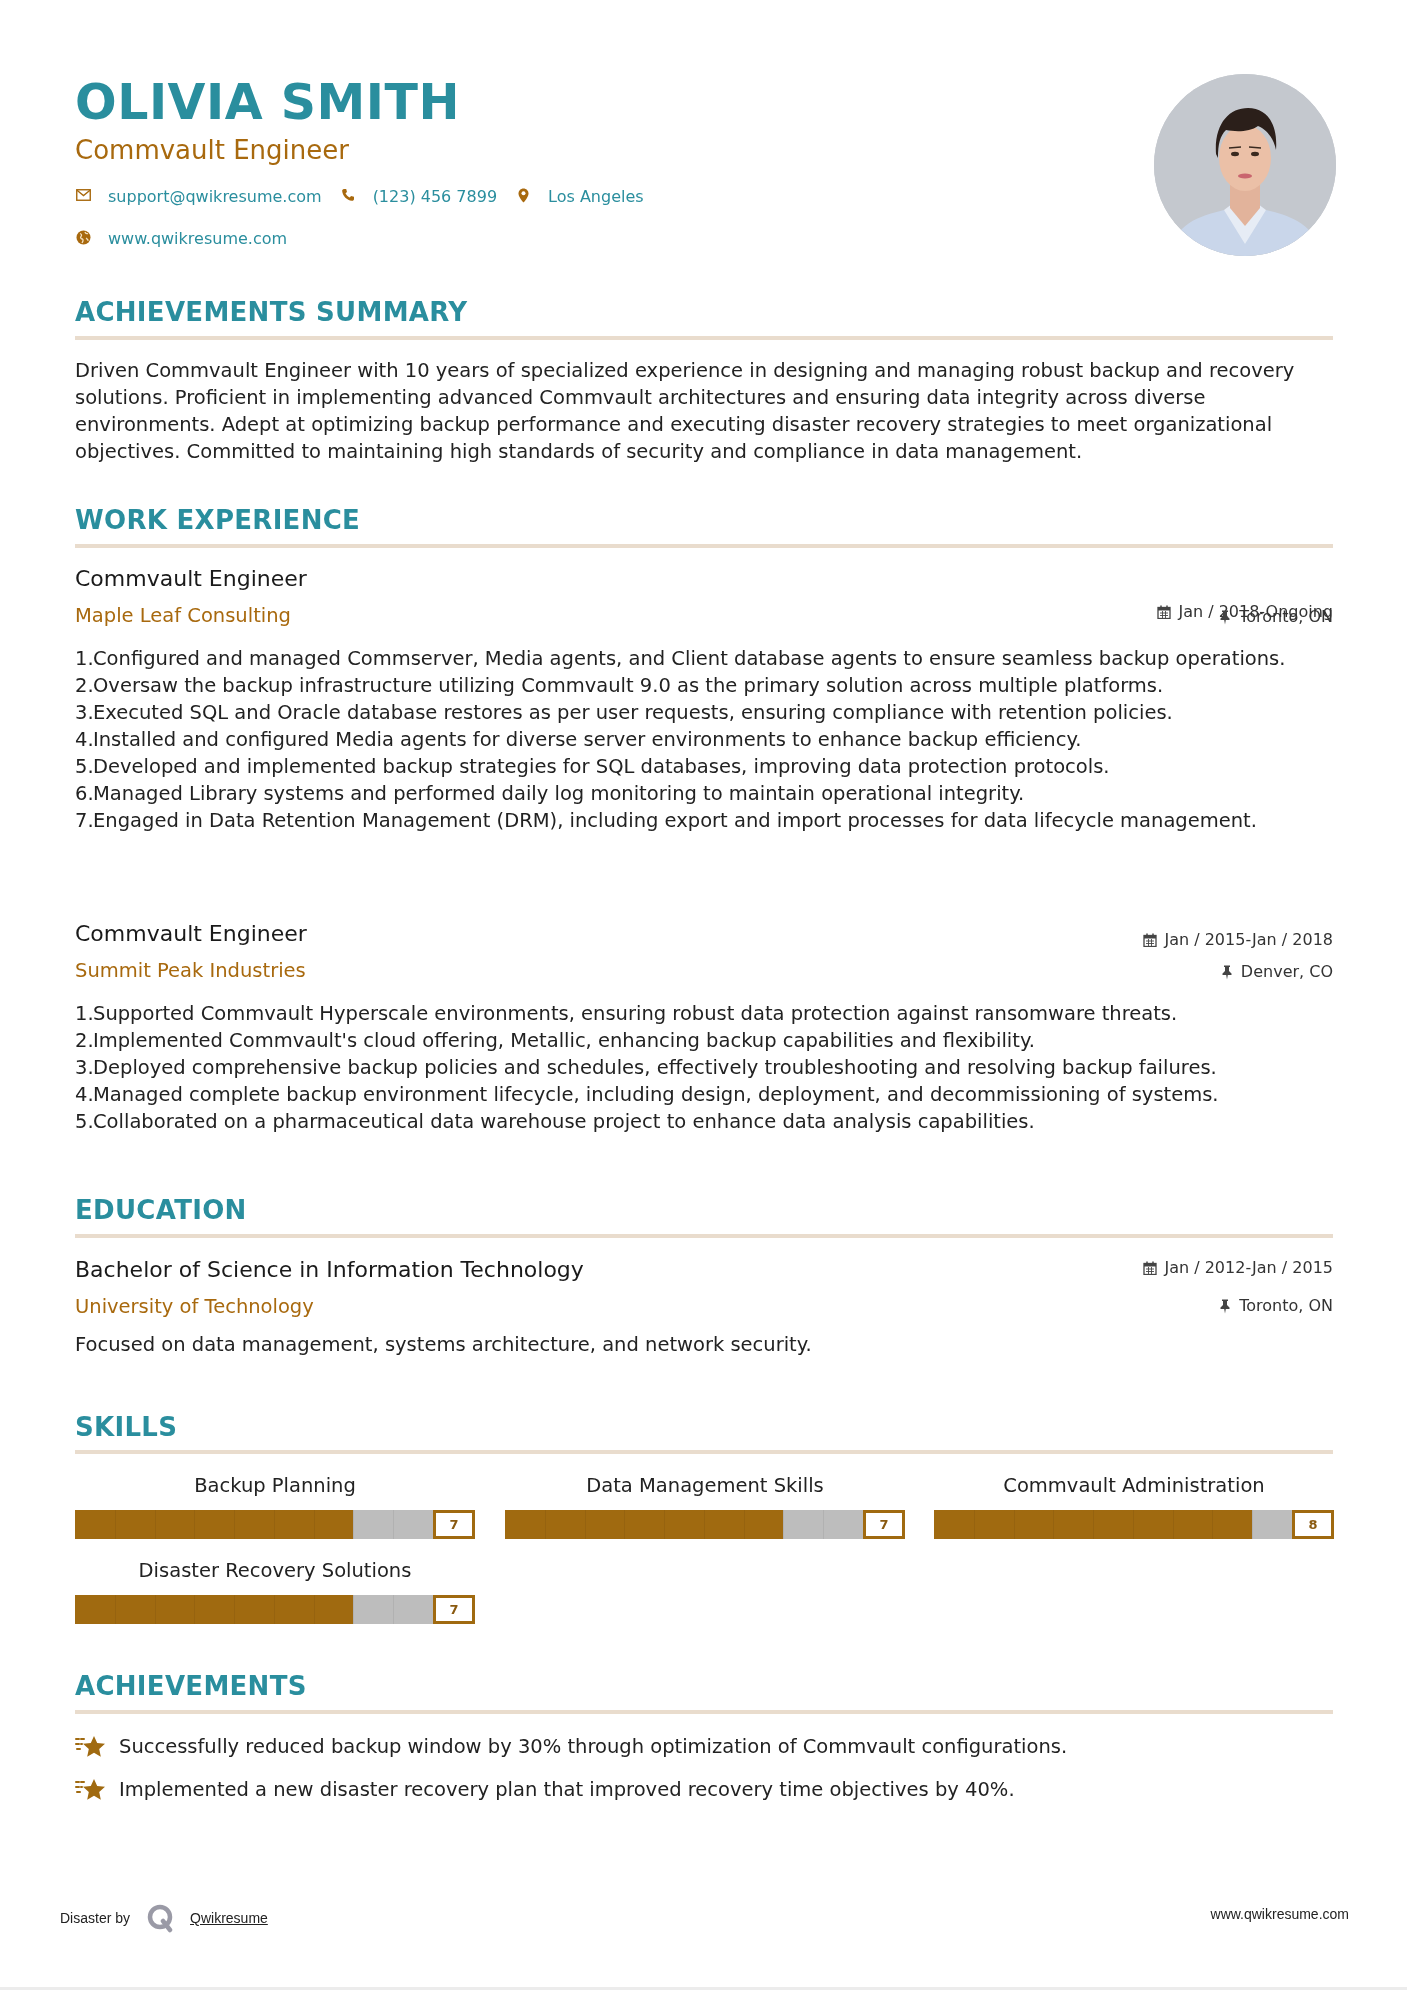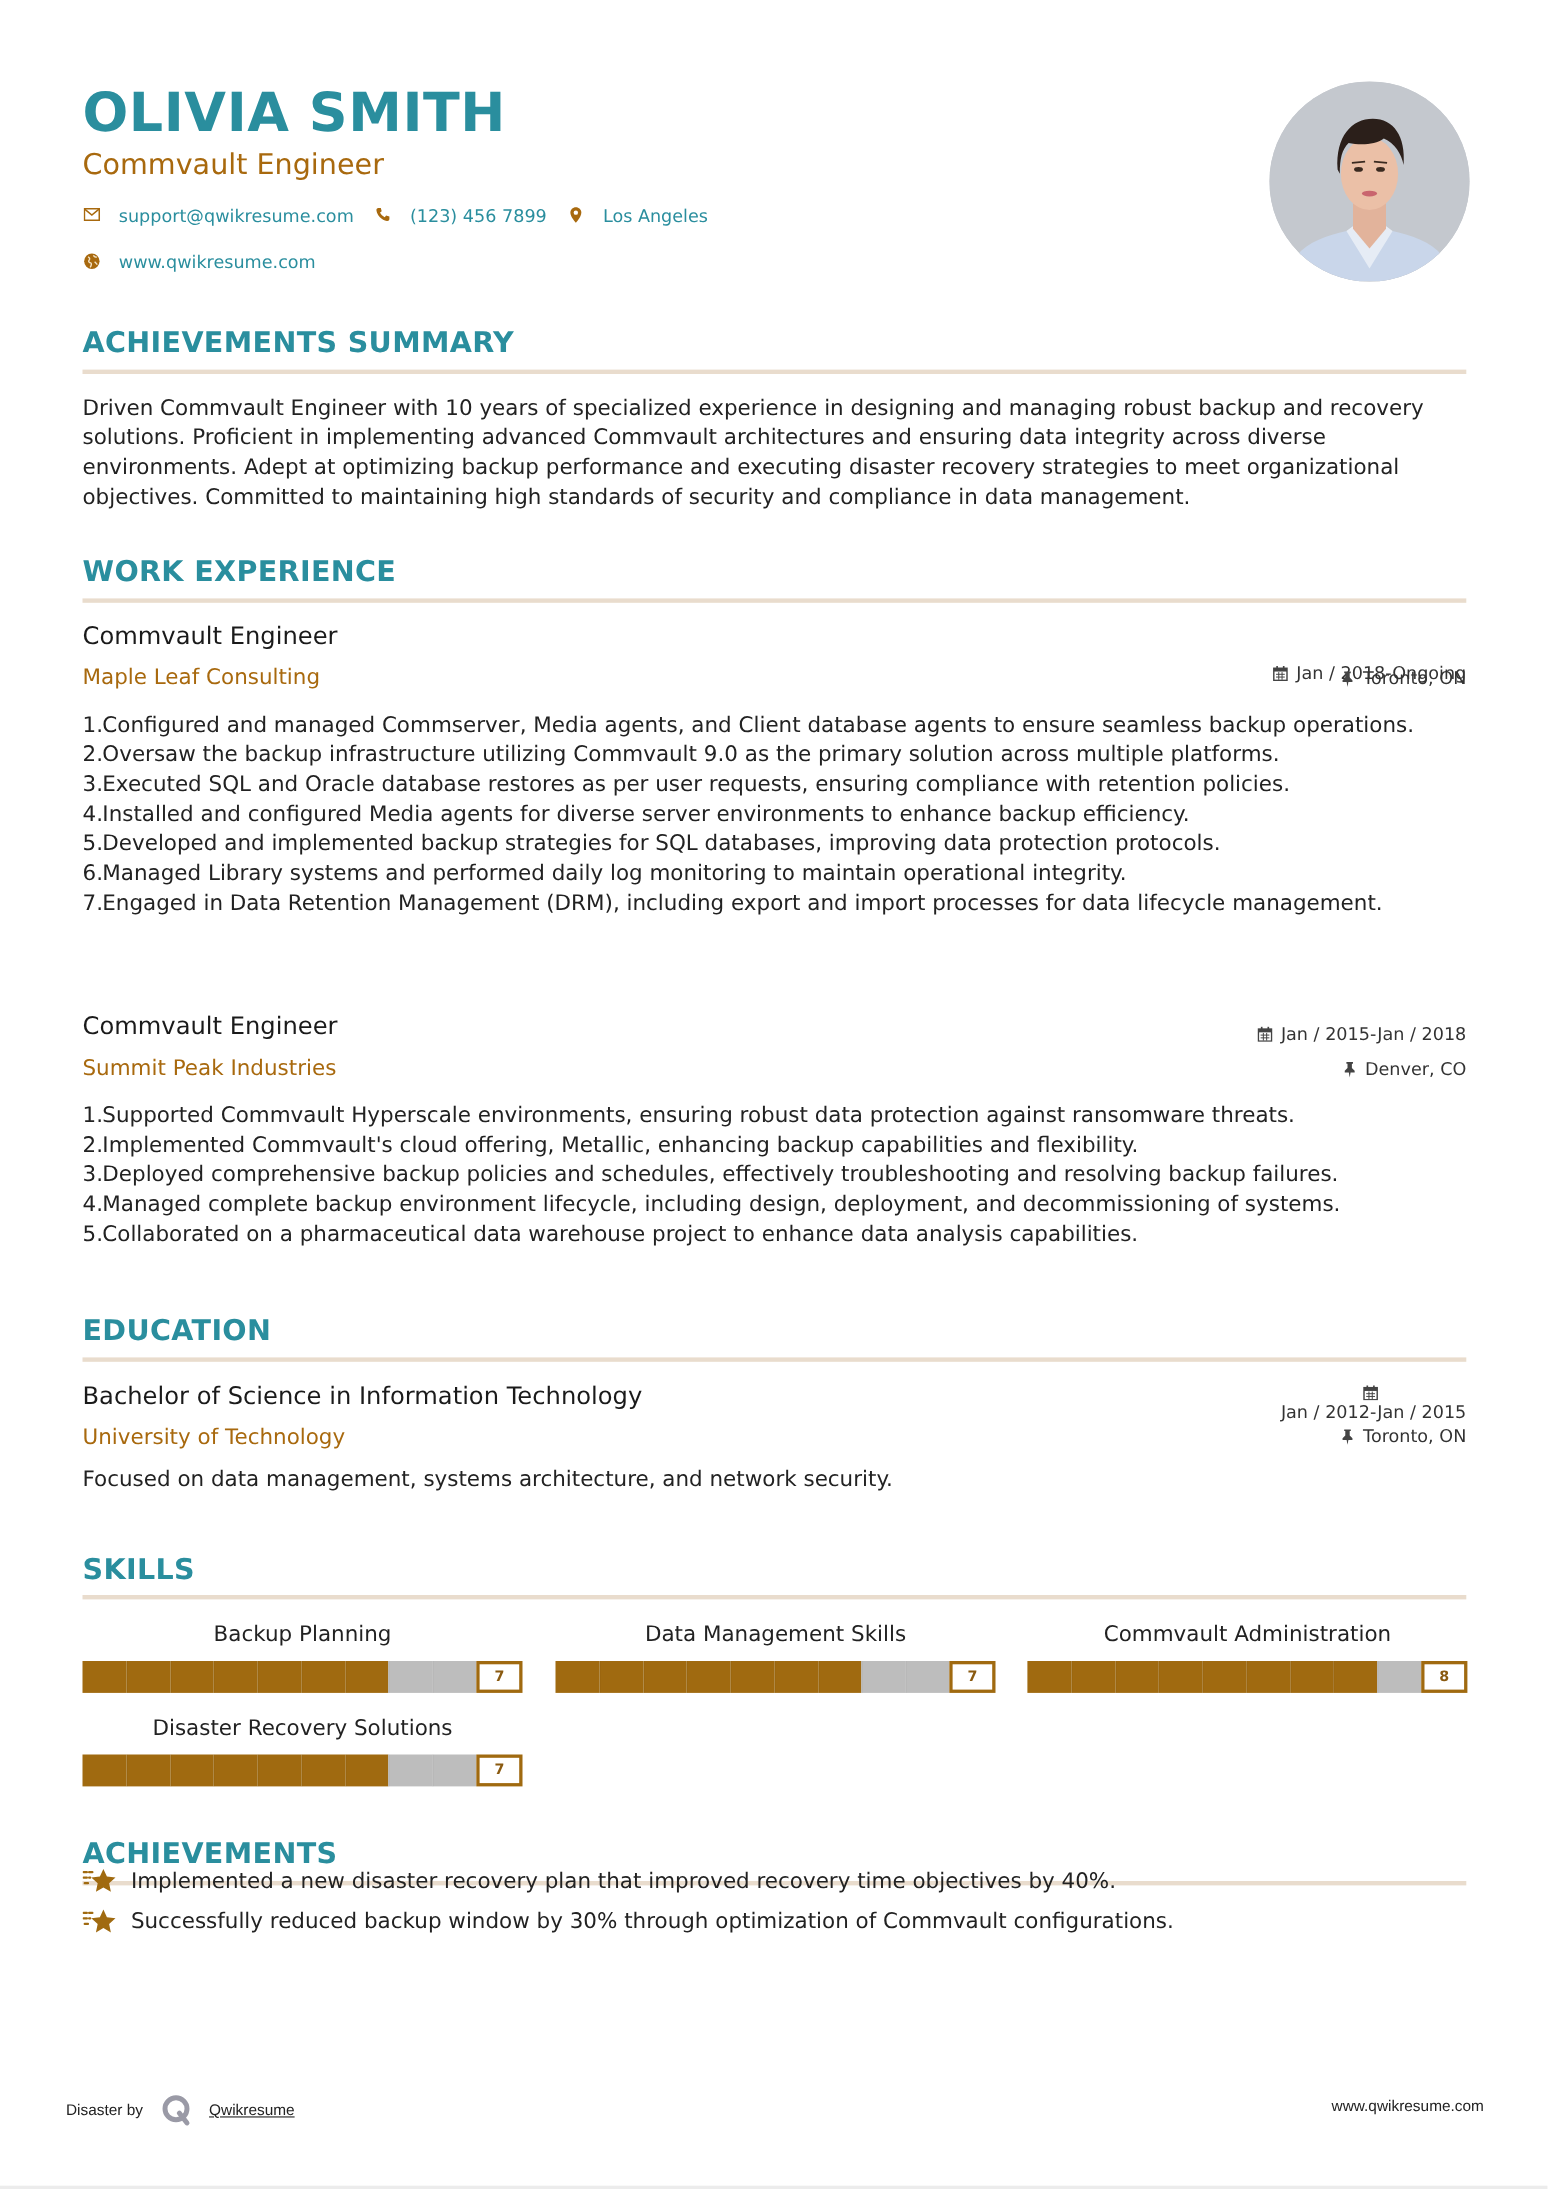--- a/index.html
+++ b/index.html
@@ -224,21 +224,21 @@
   <li>
       <span class="num">5.</span>
       <span class="txt">Collaborated on a pharmaceutical data warehouse project to enhance data analysis capabilities.</span>
     </li>
 </ol>
 
 <div class="abs section-title" style="top:1194px;">EDUCATION</div>
 <div class="abs rule" style="top:1234px;"></div>
 <div class="abs job-title" style="top:1256px;">Bachelor of Science in Information Technology</div>
 <div class="abs company" style="top:1294px;">University of Technology</div>
-<div class="abs meta" style="top:1258px;flex-direction:column;">
+<div class="abs meta" style="top:1258px;">
   <span class="ico">
     <svg width="14" height="14" viewBox="0 0 14 14">
         <rect x="1" y="2.5" width="12" height="11" fill="none" stroke="#444" stroke-width="1.3"></rect>
         <rect x="1" y="2.5" width="12" height="3" fill="#444"></rect>
         <line x1="4" y1="0.5" x2="4" y2="3.5" stroke="#444" stroke-width="1.5"></line>
         <line x1="10" y1="0.5" x2="10" y2="3.5" stroke="#444" stroke-width="1.5"></line>
         <path d="M3 8 H11 M3 10.5 H11 M5.5 6 V13 M8.5 6 V13" stroke="#444" stroke-width="0.9"></path>
       </svg>
   </span>
   <span>Jan / 2012-Jan / 2015</span>
@@ -322,21 +322,21 @@
 
 <div class="abs ach" style="top:1734px;">
   <span class="ico">
     <svg width="32" height="26" viewBox="0 0 32 26">
         <path d="M1 5 H9 M1 10 H7 M2 15 H6" stroke="#a06a10" stroke-width="2" stroke-linecap="round" stroke-dasharray="3 2"></path>
         <path d="M19 2 L22.2 9 L30 9.8 L24.2 15 L25.8 22.8 L19 18.8 L12.2 22.8 L13.8 15 L8 9.8 L15.8 9 Z" fill="#a06a10"></path>
       </svg>
   </span>
   <span>Successfully reduced backup window by 30% through optimization of Commvault configurations.</span>
 </div>
-<div class="abs ach" style="top:1697px;">
+<div class="abs ach" style="top:1777px;">
   <span class="ico">
     <svg width="32" height="26" viewBox="0 0 32 26">
         <path d="M1 5 H9 M1 10 H7 M2 15 H6" stroke="#a06a10" stroke-width="2" stroke-linecap="round" stroke-dasharray="3 2"></path>
         <path d="M19 2 L22.2 9 L30 9.8 L24.2 15 L25.8 22.8 L19 18.8 L12.2 22.8 L13.8 15 L8 9.8 L15.8 9 Z" fill="#a06a10"></path>
       </svg>
   </span>
   <span>Implemented a new disaster recovery plan that improved recovery time objectives by 40%.</span>
 </div>
 
 <div class="abs footer-left">

